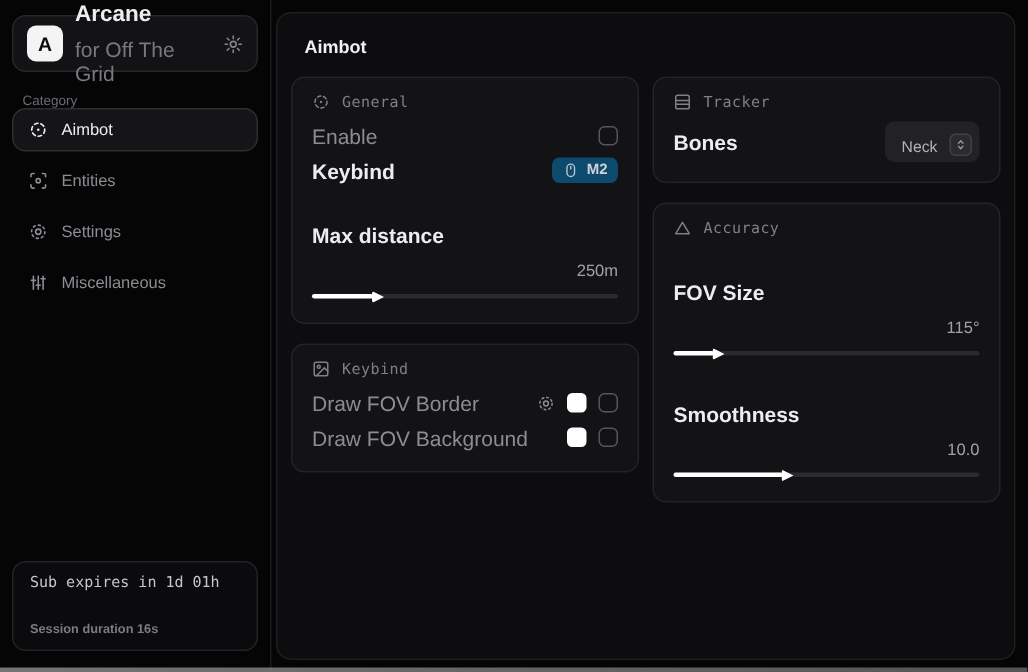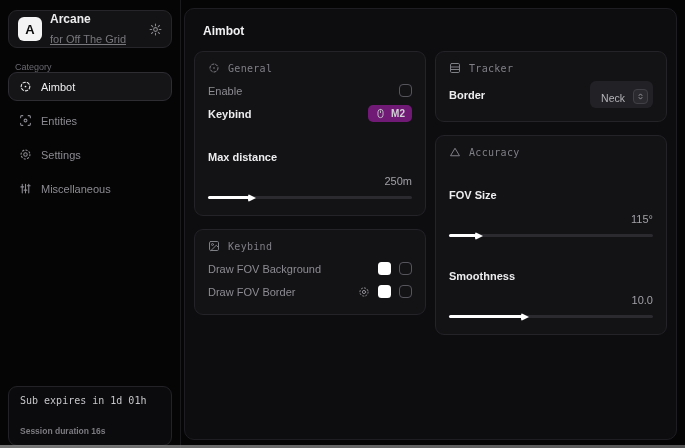--- a/index.html
+++ b/index.html
@@ -6,49 +6,49 @@
   html,body { background:#050506; }
   body { width:685px; height:448px; overflow:hidden; font-family:"Liberation Sans", sans-serif; -webkit-font-smoothing:antialiased; }
   .window { position:relative; width:685px; height:448px; display:flex; background:#050506; }
   .window::after { content:""; position:absolute; left:0; right:0; bottom:0; height:3px; background:linear-gradient(90deg,#9a9a9a,#6f6f70); opacity:.75; }
 
   
   .sidebar { flex:0 0 181px; width:181px; border-right:1px solid #1a1a1d; padding:10px 8px; position:relative; }
   .app-card { display:flex; align-items:center; gap:8px; background:#131315; border:1px solid #26262a; border-radius:9px; padding:6px 9px; height:38px; }
   .logo { width:24px; height:24px; flex:0 0 24px; background:#f4f4f4; color:#0c0c0c; border-radius:6px; font-weight:bold; font-size:13px; display:flex; align-items:center; justify-content:center; }
   .app-meta { line-height:1.15; }
-  .app-name { color:#ededef; font-size:12px; font-weight:700; }
-  .app-sub { color:#78787d; font-size:11px; margin-top:6px;text-decoration:underline; }
+  .app-name { color:#ededef; font-size:15px; font-weight:700; }
+  .app-sub { color:#78787d; font-size:14px; margin-top:6px; }
   .app-gear { margin-left:auto; color:#85858a; display:flex; }
   .cat-label { color:#6a6a70; font-size:9px; margin:14px 7px 0; }
   .nav-item { display:flex; align-items:center; gap:9px; padding:7px 10px; border-radius:9px; color:#8c8c92; font-size:11px; border:1px solid transparent; margin-bottom:5px; cursor:pointer; }
   .nav-item .nav-ico { display:flex; color:inherit; }
   .nav-item.active { background:#151518; border-color:#2d2d32; color:#ededef; }
-  .sub-card { position:absolute; left:8px; right:8px; bottom:2px; border:1px solid #232327; border-radius:9px; padding:8px 11px 9px; background:#0b0b0d; }
+  .sub-card { position:absolute; left:8px; right:8px; bottom:14px; border:1px solid #232327; border-radius:9px; padding:8px 11px 9px; background:#0b0b0d; }
   .sub-line1 { font-family:"DejaVu Sans Mono", monospace; font-size:10px; color:#c7c7cb; }
   .sub-line2 { font-size:8.5px; color:#7b7b80; margin-top:20px; font-weight:700; }
 
   
   .main { flex:1; padding:8px 8px 8px 3px; }
   .surface { width:100%; height:100%; background:#0d0d0f; border:1px solid #1e1e22; border-radius:10px; padding:0 9px; overflow:hidden; }
   .main-title { color:#f1f1f3; font-size:12px; font-weight:700; padding:15px 9px 13px; }
   .cols { display:flex; gap:9px; align-items:flex-start; }
   .col { flex:1; display:flex; flex-direction:column; gap:13px; min-width:0; }
   .panel { background:#131316; border:1px solid #232328; border-radius:9px; padding:10px 13px 11px; }
   .panel-head { display:flex; align-items:center; gap:8px; color:#7f7f86; font-family:"DejaVu Sans Mono", monospace; font-size:10px; margin-bottom:5px; letter-spacing:.3px; }
   .panel-head .head-ico { display:flex; color:#7f7f86; }
   .row { display:flex; align-items:center; min-height:23px; padding:2px 0; }
-  .row-label { font-size:11px; color:#8c8c92; }
+  .row-label { font-size:14px; color:#8c8c92; }
   .row-label.strong { color:#ededef; font-weight:600; }
   .row-right { margin-left:auto; display:flex; align-items:center; gap:8px; }
   .value { font-size:11px; color:#a0a0a6;margin-top:48px; }
   .checkbox { width:13px; height:13px; border:1.5px solid #55555c; border-radius:4px; background:transparent; cursor:pointer; }
   .swatch { width:13px; height:13px; border-radius:3.5px; cursor:pointer; }
   .row-gear { color:#8c8c92; display:flex; cursor:pointer; }
-  .badge { display:flex; align-items:center; gap:5px; background:#701a75; border-radius:5px; padding:3px 7px; color:#d2d2d6; font-size:10px; font-weight:700; cursor:pointer; }
+  .badge { display:flex; align-items:center; gap:5px; background:#0c4a6e; border-radius:5px; padding:3px 7px; color:#d2d2d6; font-size:10px; font-weight:700; cursor:pointer; }
   .badge .mouse-ico { display:flex; color:#c4c4c9; }
   .select-btn { display:flex; align-items:flex-end; gap:8px; background:#222226; border-radius:6px; padding:8px 5px 4px 11px; color:#b3b3b8; font-size:10.5px; cursor:pointer; }
   .expand-box { width:15px; height:15px; border:1px solid #404046; border-radius:4px; display:flex; align-items:center; justify-content:center; color:#9b9ba1; background:#2a2a2f; }
   .slider { position:relative; height:3px; background:#2a2a2f; border-radius:2px; margin:7px 0 5px; cursor:pointer; }
   .slider-fill { position:absolute; left:0; top:0; bottom:0; background:#ffffff; border-radius:2px; }
   .slider-fill::after { content:""; position:absolute; right:-7px; top:50%; transform:translateY(-50%); width:0; height:0; border-left:8px solid #ffffff; border-top:4.5px solid transparent; border-bottom:4.5px solid transparent; border-radius:2px; }
   .gap-sm { height:2px; }
 </style>
 </head>
 <body>
@@ -176,58 +176,58 @@
                 <svg width="12" height="12" viewBox="0 0 24 24" fill="none" stroke="currentColor" stroke-width="2" stroke-linecap="round" stroke-linejoin="round">
                     <rect x="3" y="3" width="18" height="18" rx="2.5"></rect>
                     <circle cx="9" cy="9" r="2"></circle>
                     <path d="M21 15l-4.5-4.5L6 21"></path>
                   </svg>
               </span>
               <span>Keybind</span>
             </div>
 
             <div class="row">
-              <span class="row-label">Draw FOV Background</span>
-              <span class="row-right">
-                <span class="swatch" style="background: rgb(255, 255, 255);"></span>
-                <span class="checkbox"></span>
-              </span>
-            </div>
-
-            <div class="row">
               <span class="row-label">Draw FOV Border</span>
               <span class="row-right">
                 <span class="row-gear">
                   <svg width="12" height="12" viewBox="0 0 24 24" fill="none" stroke="currentColor" stroke-width="2" stroke-linecap="round">
                       <circle cx="12" cy="12" r="3.2"></circle>
                       <circle cx="12" cy="12" r="8.2" stroke-dasharray="2.5 3.9"></circle>
                     </svg>
                 </span>
                 <span class="swatch" style="background: rgb(255, 255, 255);"></span>
                 <span class="checkbox"></span>
               </span>
             </div>
+
+            <div class="row">
+              <span class="row-label">Draw FOV Background</span>
+              <span class="row-right">
+                <span class="swatch" style="background: rgb(255, 255, 255);"></span>
+                <span class="checkbox"></span>
+              </span>
+            </div>
           </section>
         </div>
 
         <div class="col">
 
           <section class="panel">
             <div class="panel-head">
               <span class="head-ico">
                 <svg width="12" height="12" viewBox="0 0 24 24" fill="none" stroke="currentColor" stroke-width="2" stroke-linecap="round" stroke-linejoin="round">
                     <rect x="3" y="3" width="18" height="18" rx="2.5"></rect>
                     <path d="M3 10h18M3 15h18"></path>
                   </svg>
               </span>
               <span>Tracker</span>
             </div>
 
             <div class="row" style="min-height:27px;">
-              <span class="row-label strong">Border</span>
+              <span class="row-label strong">Bones</span>
               <span class="row-right">
                 <span class="select-btn">
                   <span>Neck</span>
                   <span class="expand-box">
                     <svg width="9" height="9" viewBox="0 0 24 24" fill="none" stroke="currentColor" stroke-width="2.4" stroke-linecap="round" stroke-linejoin="round">
                         <path d="M8 9.5l4-4.5 4 4.5M8 14.5l4 4.5 4-4.5"></path>
                       </svg>
                   </span>
                 </span>
               </span>

